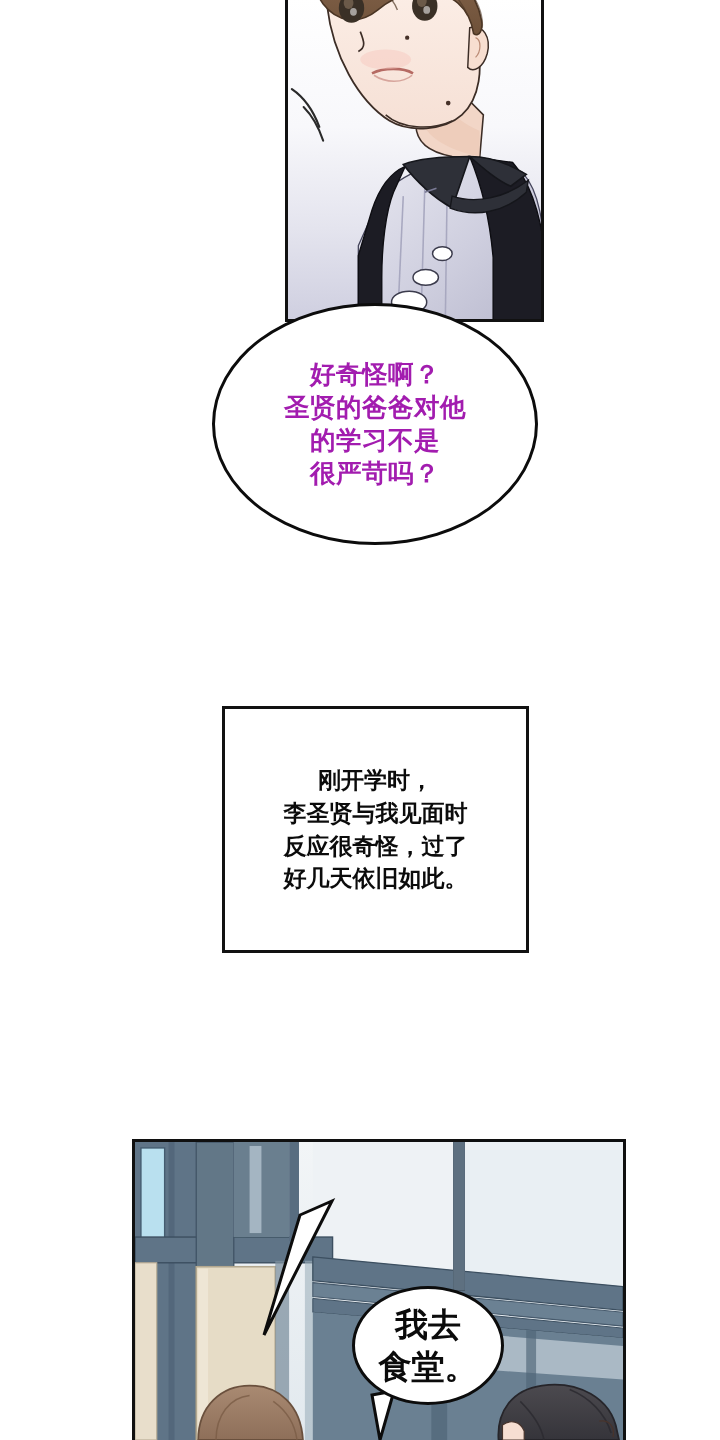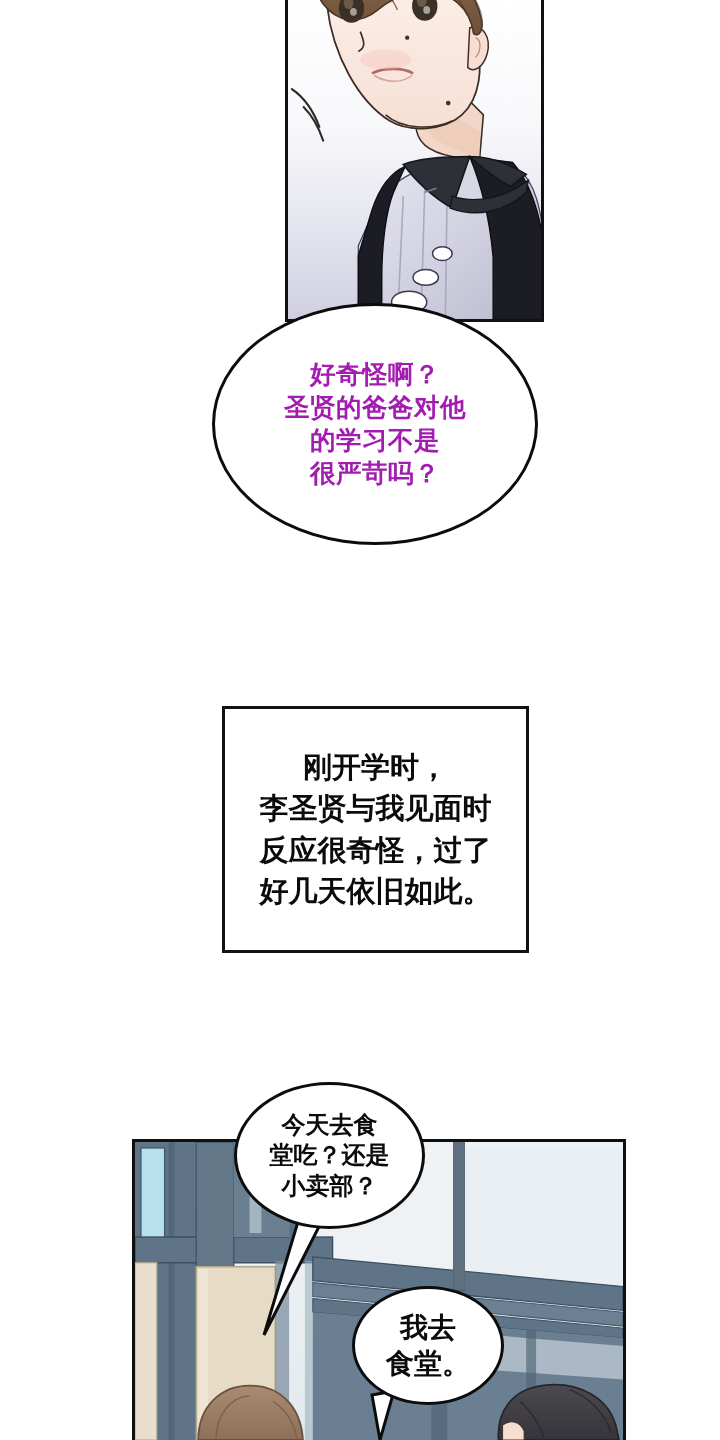--- a/index.html
+++ b/index.html
@@ -85,21 +85,21 @@
     box-sizing: border-box;
   }
   .narration-box .txt {
     position: absolute;
     inset: 0;
     display: flex;
     align-items: center;
     justify-content: center;
     text-align: center;
     color: #0b0b0b;
-    font-size: 29px;
+    font-size: 23px;
     line-height: 1.42;
     font-weight: 700;
     white-space: pre-line;
     padding: 0 12px;
     box-sizing: border-box;
   }
 
   
   .panel-corridor {
     position: absolute;
@@ -155,21 +155,21 @@
   }
 
   #bubble-lunch-answer {
     left: 352px;
     top: 1286px;
     width: 152px;
     height: 119px;
     z-index: 6;
   }
   #bubble-lunch-answer .txt {
-    font-size: 28px;
+    font-size: 33px;
     line-height: 1.26;
     padding: 0 6px;
   }
 
   .tail-svg {
     position: absolute;
     overflow: visible;
     z-index: 5;
     pointer-events: none;
   }
@@ -361,26 +361,20 @@
     </svg>
   </div>
 
   <svg class="tail-svg" style="left:132px; top:1139px; width:494px; height:301px;" viewBox="0 0 494 301" preserveAspectRatio="none">
 
     <polygon points="168,76 200,62 132,196" fill="#ffffff" stroke="#0c0c0c" stroke-width="3"></polygon>
 
     <polygon points="240,256 262,252 248,301" fill="#ffffff" stroke="#0c0c0c" stroke-width="3"></polygon>
   </svg>
 
-  <div class="bubble-round" id="bubble-lunch-question">
-    <div class="shape"></div>
-    <div class="txt">今天去食
-堂吃？还是
-小卖部？</div>
-  </div>
 
   <div class="bubble-round" id="bubble-lunch-answer">
     <div class="shape"></div>
     <div class="txt">我去
 食堂。</div>
   </div>
 
 </div>
 
 </body></html>

